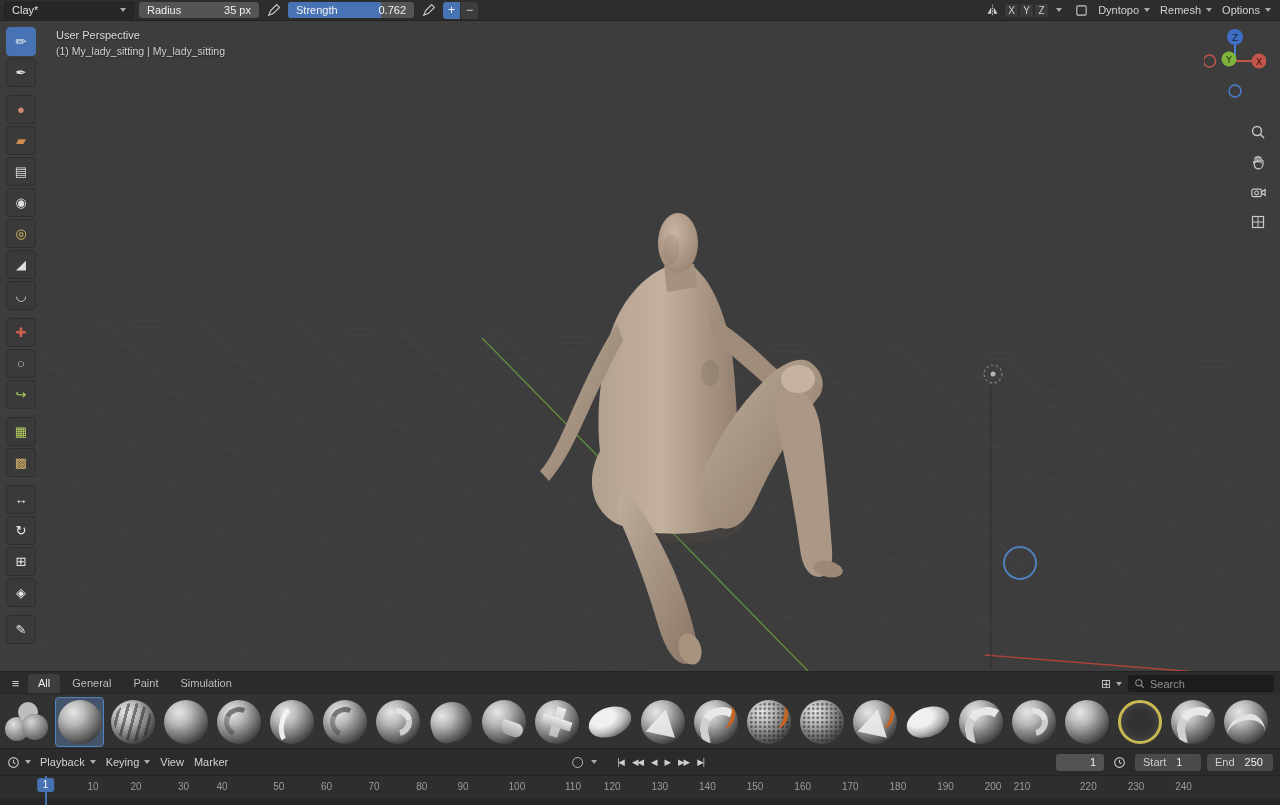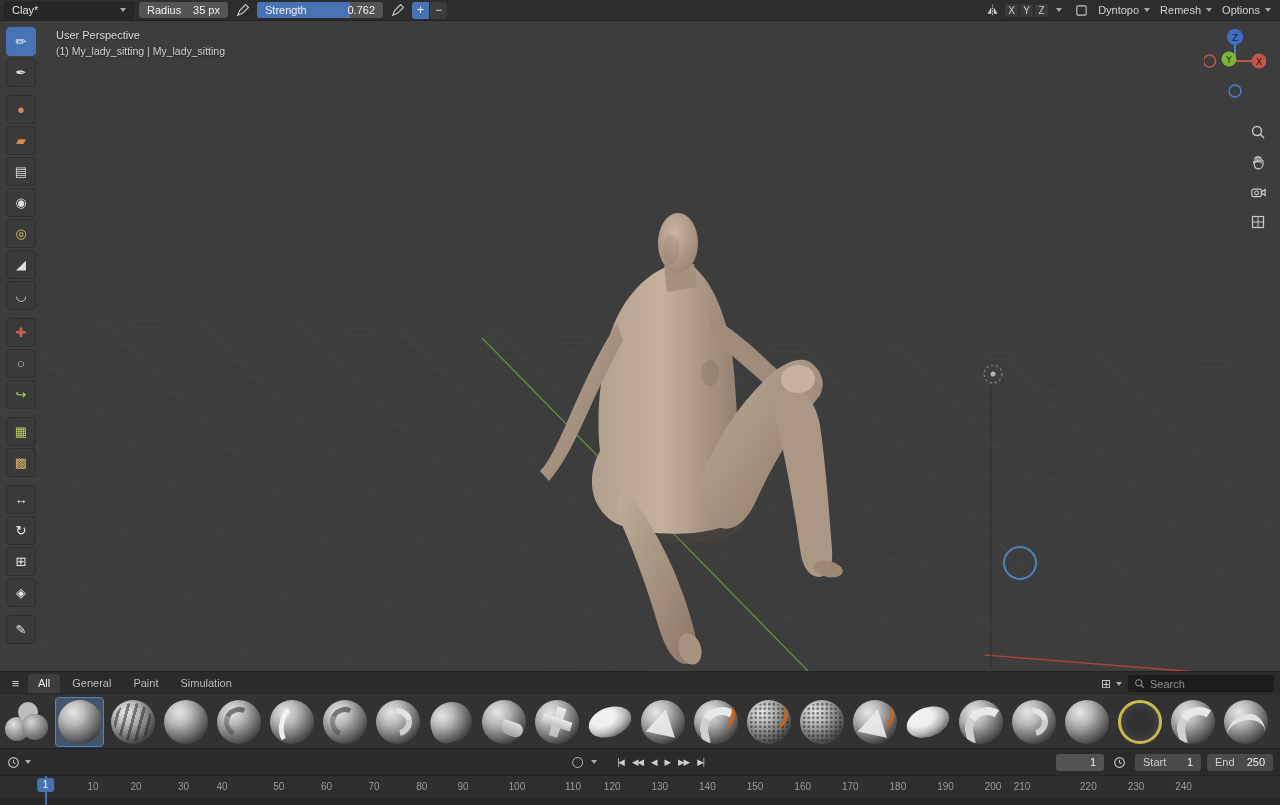--- a/index.html
+++ b/index.html
@@ -11,21 +11,21 @@
   .topbar{height:21px;background:#2d2d2d;display:flex;align-items:center;padding:0 4px;gap:5px;
     flex:0 0 auto;border-bottom:1px solid #222}
   .ws-select{width:130px;height:17px;background:#272727;border:1px solid #1f1f1f;border-radius:3px;
     display:flex;align-items:center;justify-content:space-between;padding:0 7px;color:#e2e2e2}
   .chev{width:0;height:0;border-left:3.5px solid transparent;border-right:3.5px solid transparent;
     border-top:4px solid #ababab;display:inline-block;margin-left:5px;flex:0 0 auto}
   .slider{height:16px;border-radius:3px;background:#545454;display:flex;align-items:center;
     justify-content:space-between;padding:0 8px;color:#f0f0f0;position:relative;overflow:hidden}
   .slider span{position:relative;z-index:1}
   .slider .fill{position:absolute;left:0;top:0;bottom:0;background:#4772b3;z-index:0}
-  #radius-slider{width:89px}
+  #radius-slider{width:120px}
   #strength-slider{width:126px}
   .icon-btn{height:17px;min-width:19px;display:flex;align-items:center;justify-content:center;
     border-radius:3px;color:#c9c9c9}
   .pm{width:17px;height:17px;display:flex;align-items:center;justify-content:center;background:#3d3d3d;
     color:#ddd;font-size:12px}
   .pm.plus{background:#4772b3;color:#fff;border-radius:3px 0 0 3px}
   .pm.minus{border-radius:0 3px 3px 0;margin-left:1px}
   .menu-btn{display:flex;align-items:center;padding:0 5px;color:#d2d2d2;height:100%;white-space:nowrap}
   .tb-right{margin-left:auto;display:flex;align-items:center;gap:2px}
   .tgl{width:15px;height:15px;background:#3a3a3a;border:1px solid #2c2c2c;border-radius:2px;display:flex;
@@ -105,21 +105,21 @@
   
   .timeline{flex:0 0 auto}
   .tl-head{height:27px;background:#2b2b2b;display:flex;align-items:center;padding:0 7px;gap:4px;
     border-top:1px solid #222;position:relative}
   .transport{position:absolute;left:50%;transform:translateX(-50%);display:flex;align-items:center;gap:3px}
   .rec{width:11px;height:11px;border:1.5px solid #b5b5b5;border-radius:50%}
   .tbtn{height:18px;padding:0 4px;display:flex;align-items:center;color:#cfcfcf;font-size:8.5px;
     letter-spacing:-1px;border-radius:3px}
   .tl-right{margin-left:auto;display:flex;align-items:center;gap:6px}
   .field{background:#4a4a4a;border-radius:3px;height:17px;display:flex;align-items:center;
-    justify-content:space-between;padding:0 8px;color:#ededed;gap:10px}
+    padding:0 8px;color:#ededed;gap:10px}
   .field.frame-field{width:48px;justify-content:flex-end;background:#525252}
   .field .flab{color:#cfcfcf}
   .tl-ruler{height:30px;background:#2e2e2e;position:relative;border-top:1px solid #232323}
   .tl-ruler::after{content:"";position:absolute;left:0;right:0;bottom:0;height:7px;background:#272727}
   .tick{position:absolute;top:5px;transform:translateX(-50%);color:#9b9b9b;font-size:10px}
   .playhead{position:absolute;top:0;bottom:0;width:0;z-index:2}
   .ph-line{position:absolute;left:-1px;top:0;bottom:0;width:2px;background:#4772b3}
   .ph-badge{position:absolute;top:2px;left:0;transform:translateX(-50%);background:#4772b3;color:#fff;
     border-radius:3px;padding:1px 6px 2px;font-size:10px}
   svg text{font-family:"DejaVu Sans","Liberation Sans",sans-serif}
@@ -500,20 +500,36 @@
 
   <div class="timeline">
     <div class="tl-head">
       <div class="icon-btn">
         <svg width="13" height="13" viewBox="0 0 14 14">
             <circle cx="7" cy="7" r="5.2" fill="none" stroke="#c6c6c6" stroke-width="1.2"></circle>
             <path d="M7 4v3l2 1.5" fill="none" stroke="#c6c6c6" stroke-width="1.2"></path>
           </svg>
         <span class="chev"></span>
       </div>
+      <div id="tl-menus" style="display:flex;height:100%">
+          <div class="menu-btn">
+            <span>Playback</span>
+            <span class="chev"></span>
+          </div>
+          <div class="menu-btn">
+            <span>Keying</span>
+            <span class="chev"></span>
+          </div>
+          <div class="menu-btn">
+            <span>View</span>
+          </div>
+          <div class="menu-btn">
+            <span>Marker</span>
+          </div>
+        </div>
 
       <div class="transport">
         <div class="rec"></div>
         <span class="chev"></span>
         <div style="width:10px"></div>
         <div id="transport" style="display:flex;align-items:center">
             <div class="tbtn">|◀</div>
             <div class="tbtn">◀◀</div>
             <div class="tbtn">◀</div>
             <div class="tbtn">▶</div>

